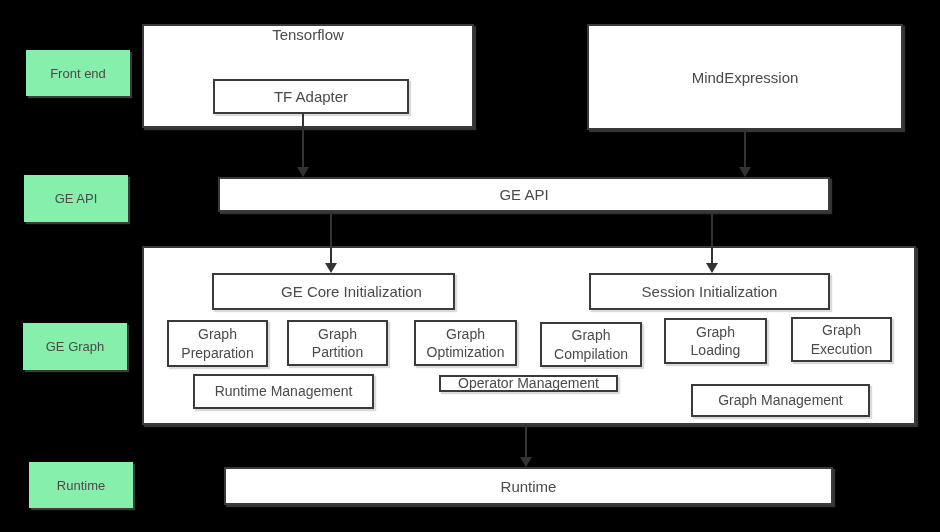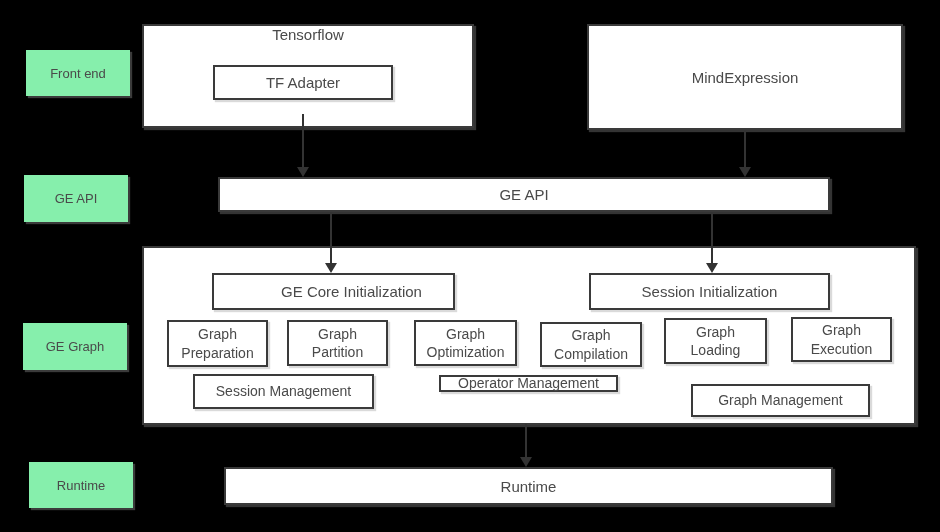--- a/index.html
+++ b/index.html
@@ -87,39 +87,39 @@
 <div class="stage">
 
   <div class="rlabel" style="left:26px; top:50px; width:104px; height:46px;">Front end</div>
   <div class="rlabel" style="left:24px; top:175px; width:104px; height:47px;">GE API</div>
   <div class="rlabel" style="left:23px; top:323px; width:104px; height:47px;">GE Graph</div>
   <div class="rlabel" style="left:29px; top:462px; width:104px; height:46px;">Runtime</div>
 
   <div class="box title-top" style="left:142px; top:24px; width:332px; height:104px;">
     <div class="box-title">Tensorflow</div>
   </div>
-  <div class="box" style="left:213px; top:65px; width:180px; height:35px;">TF Adapter</div>
+  <div class="box" style="left:213px; top:79px; width:196px; height:35px;">TF Adapter</div>
 
   <div class="box" style="left:587px; top:24px; width:316px; height:106px;text-align:right;">MindExpression</div>
 
   <div class="box" style="left:218px; top:177px; width:612px; height:35px;">GE API</div>
 
   <div class="box container-box" style="left:142px; top:246px; width:774px; height:179px;"></div>
 
   <div class="box" style="left:212px; top:273px; width:243px; height:37px;padding-left:36px;">GE Core Initialization</div>
   <div class="box" style="left:589px; top:273px; width:241px; height:37px;">Session Initialization</div>
 
   <div class="box small" style="left:167px; top:320px; width:101px; height:47px;">Graph Preparation</div>
   <div class="box small" style="left:287px; top:320px; width:101px; height:46px;">Graph Partition</div>
   <div class="box small" style="left:414px; top:320px; width:103px; height:46px;">Graph Optimization</div>
   <div class="box small" style="left:540px; top:322px; width:102px; height:45px;">Graph Compilation</div>
   <div class="box small" style="left:664px; top:318px; width:103px; height:46px;">Graph Loading</div>
   <div class="box small" style="left:791px; top:317px; width:101px; height:45px;">Graph Execution</div>
 
-  <div class="box small" style="left:193px; top:374px; width:181px; height:35px;">Session Management</div>
+  <div class="box small" style="left:193px; top:374px; width:181px; height:35px;">Runtime Management</div>
   <div class="box small" style="left:439px; top:375px; width:179px; height:17px;">Operator Management</div>
   <div class="box small" style="left:691px; top:375px; width:179px; height:33px;margin-top:9px;">Graph Management</div>
 
   <div class="box" style="left:224px; top:467px; width:609px; height:38px;">Runtime</div>
 
   <div class="arrow" style="left:297px; top:114px; height:63px;">
     <div class="shaft"></div>
   </div>
   <div class="arrow" style="left:739px; top:130px; height:47px;">
     <div class="shaft"></div>

